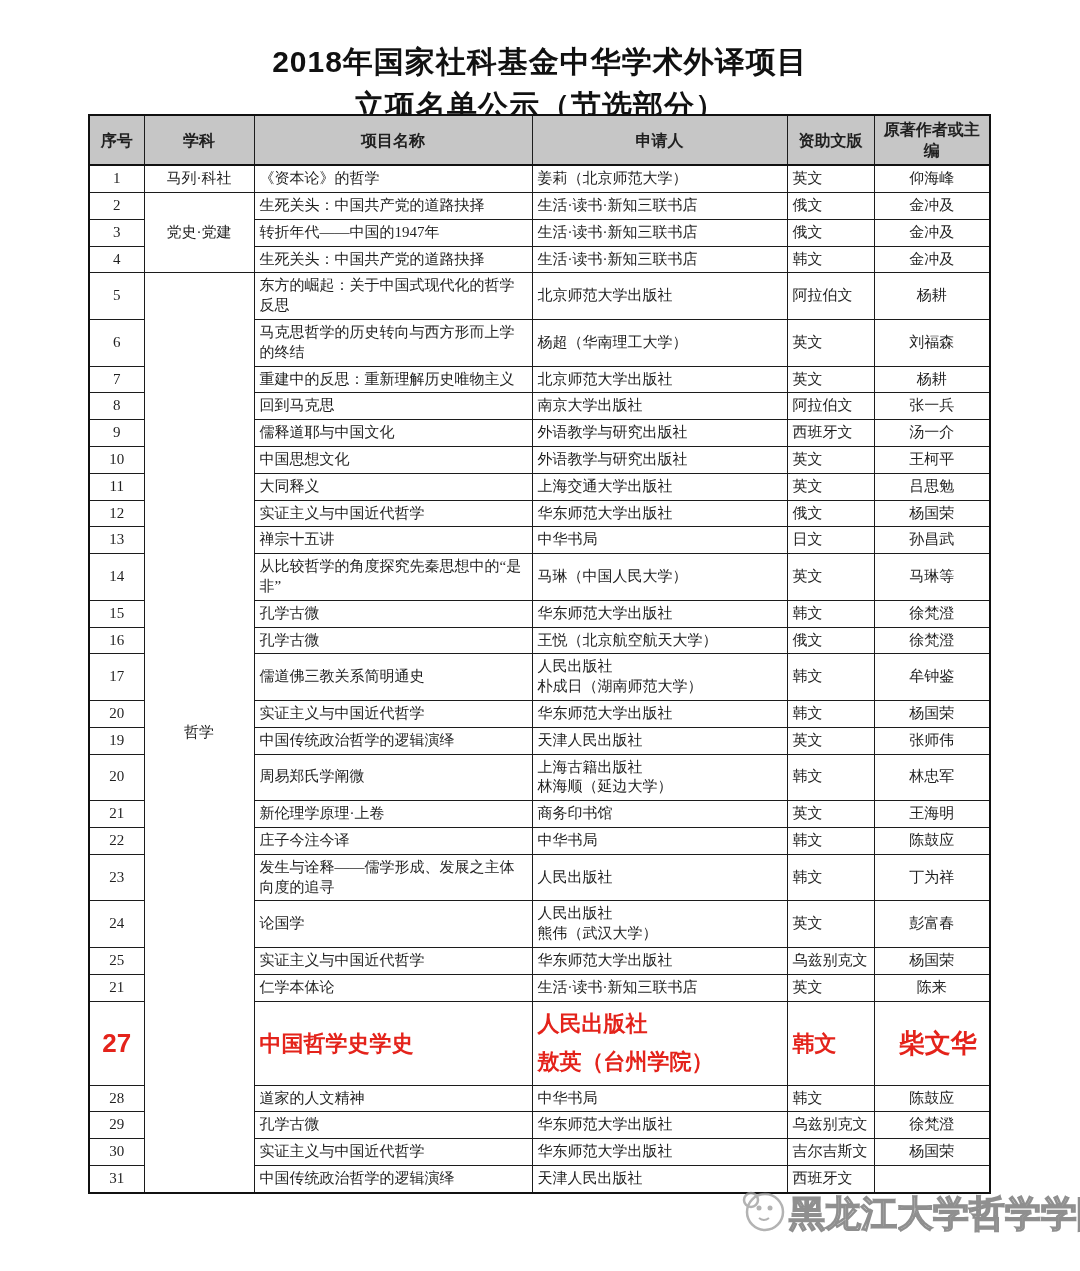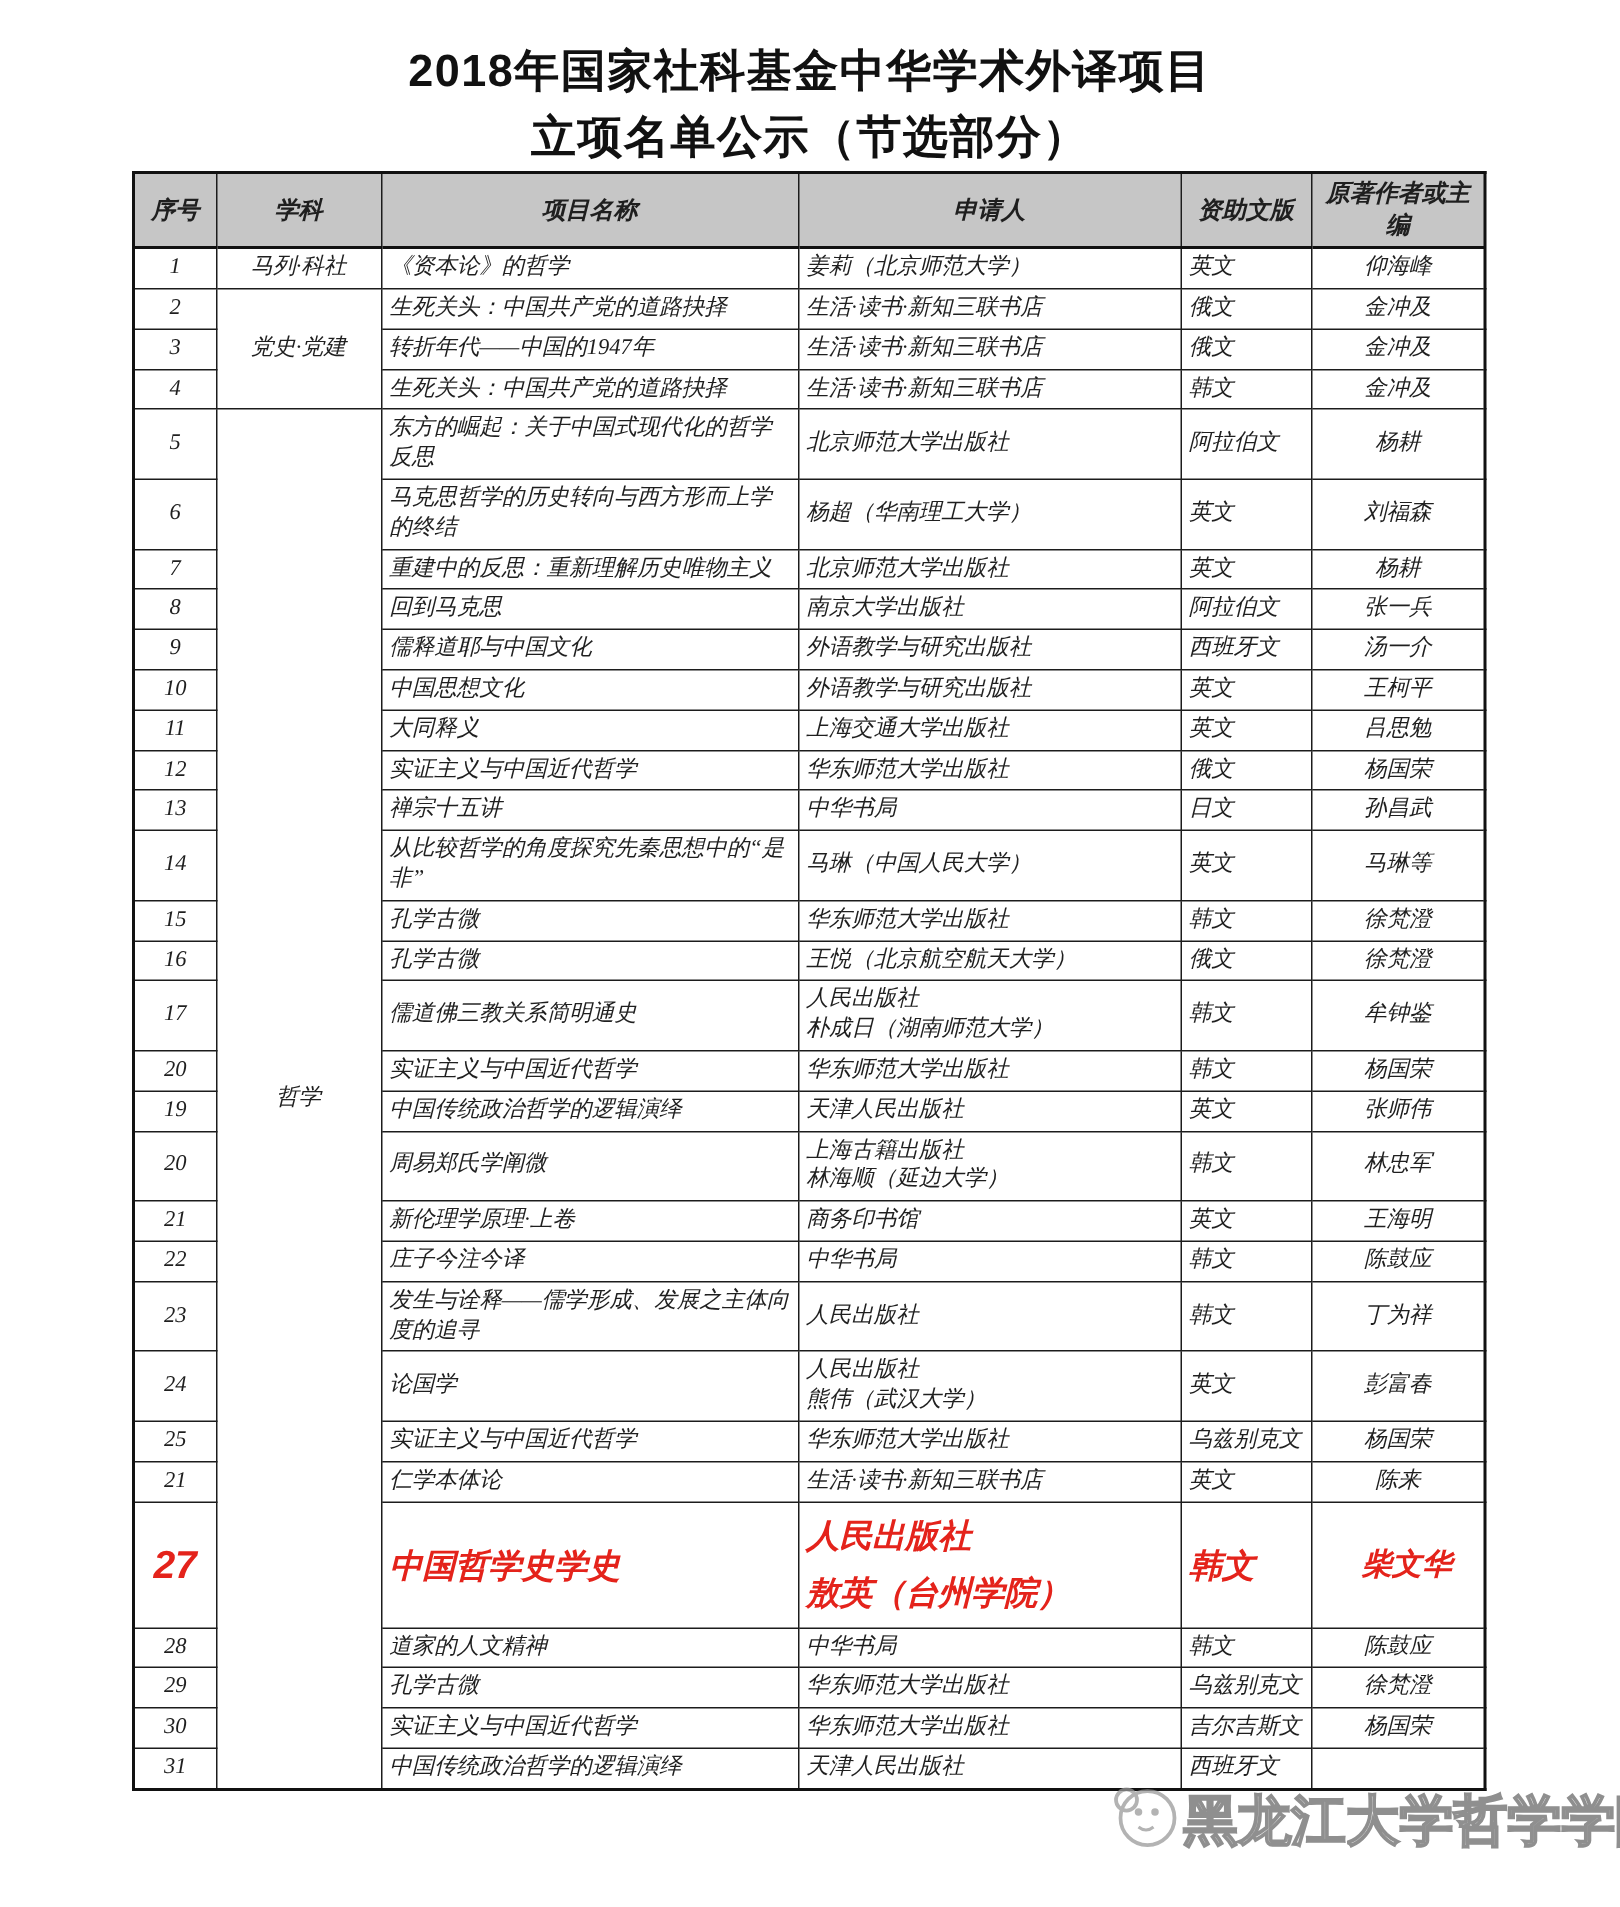--- a/index.html
+++ b/index.html
@@ -5,36 +5,35 @@
   * { margin: 0; padding: 0; box-sizing: border-box; }
   html, body { background: #ffffff; }
   body {
     width: 1080px; height: 1271px;
     position: relative;
     overflow: hidden;
     font-family: "Liberation Serif", "DejaVu Serif", serif;
     color: #1f1f1f;
   }
   .title-wrap {
-    padding-top: 26px;
+    padding-top: 40px;
     text-align: center;
     font-family: "Liberation Sans", "DejaVu Sans", sans-serif;
   }
   .title-line {
     font-size: 30px;
     font-weight: bold;
     color: #111;
     line-height: 1.45;
     letter-spacing: 1px;
   }
   .table-wrap {
     position: absolute;
     left: 88px; top: 114px;
     width: 901px;
-    font-style: italic;
   }
   table.projects {
     width: 100%;
     border-collapse: collapse;
     table-layout: fixed;
   }
   table.projects th, table.projects td {
     border: 1px solid #1c1c1c;
     font-size: 15px;
     line-height: 1.32;
@@ -59,21 +58,21 @@
   td.c-auth     { text-align: center; }
   tr.highlight td {
     color: var(--hl, #e4231b);
     font-weight: bold;
     font-family: "Liberation Sans", "DejaVu Sans", sans-serif;
   }
   tr.highlight td.c-no   { font-size: 26px; }
   tr.highlight td.c-name { font-size: 22px; margin-top: 36px; }
   tr.highlight td.c-appl { font-size: 22px; line-height: 1.75; }
   tr.highlight td.c-lang { font-size: 22px; }
-  tr.highlight td.c-auth { font-size: 20px; padding-left: 17px; }
+  tr.highlight td.c-auth { font-size: 26px; padding-left: 17px; }
   .watermark {
     position: absolute;
     left: 735px; top: 1186px;
     width: 345px;
     display: flex;
     align-items: center;
     gap: 2px;
     z-index: 5;
     pointer-events: none;
   }

